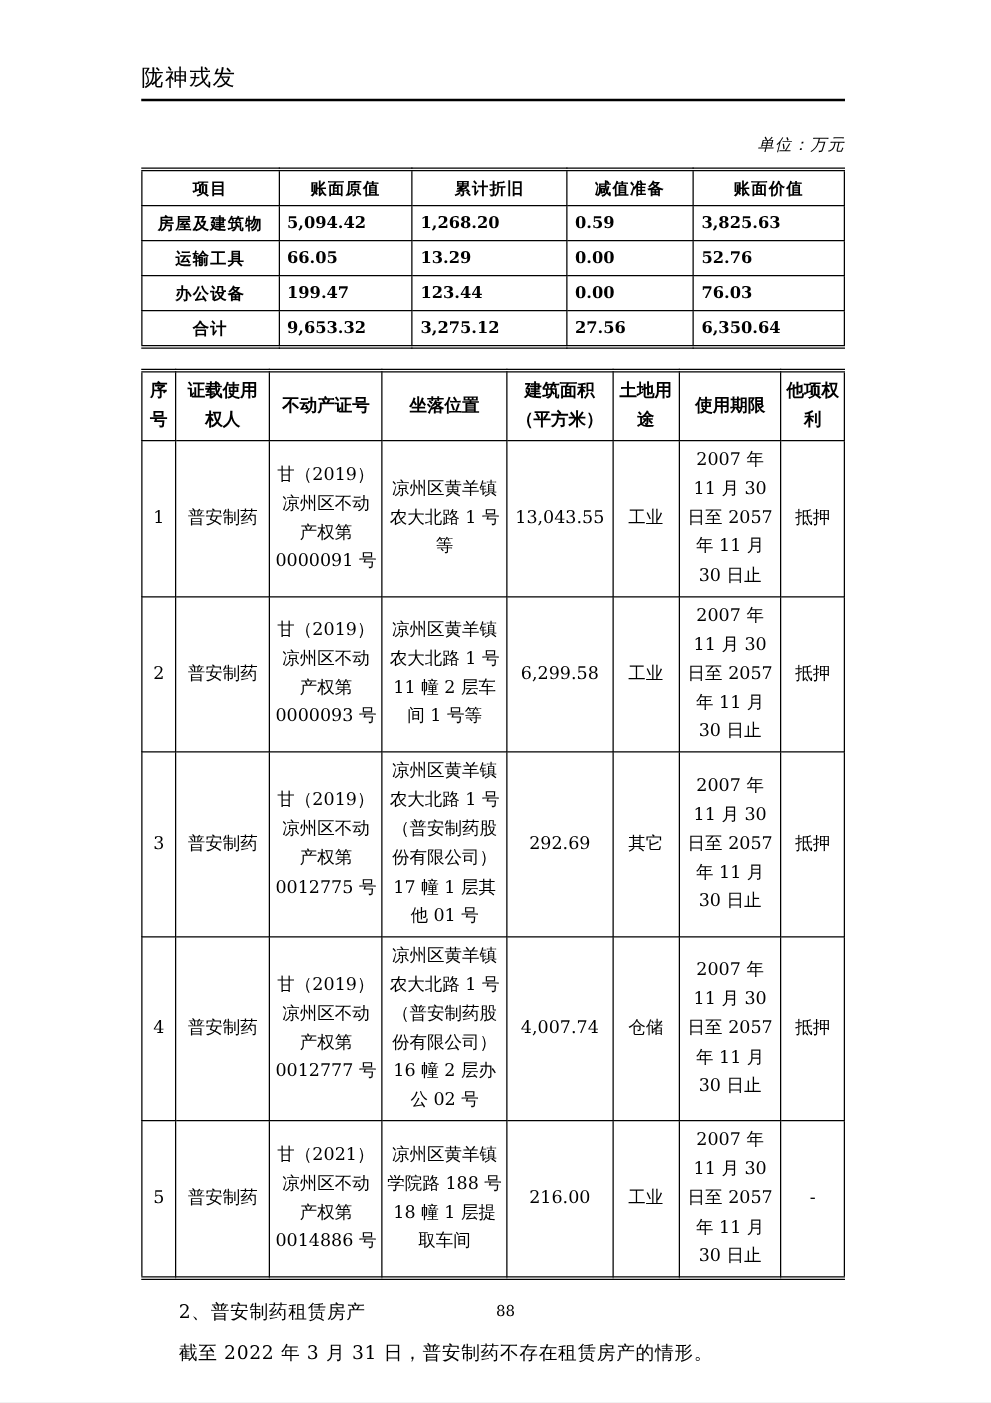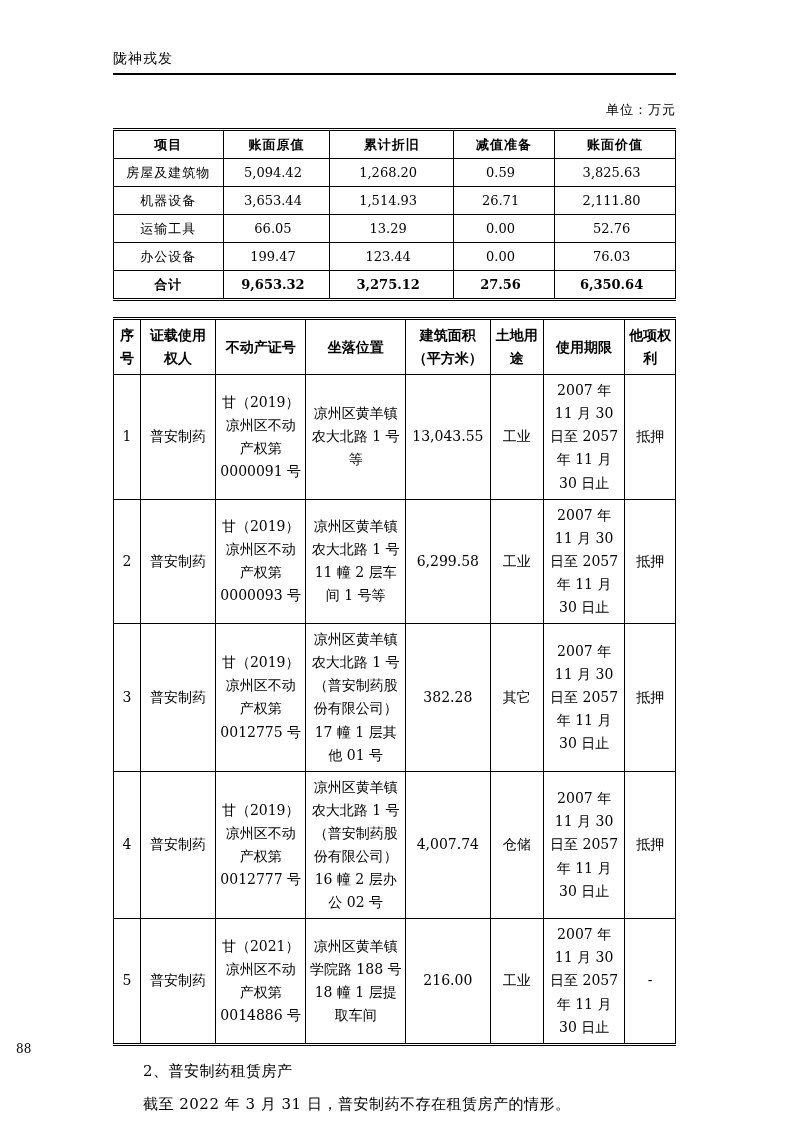--- a/index.html
+++ b/index.html
@@ -9,49 +9,51 @@
     margin:0 auto;
     background:#ffffff;
     box-sizing:border-box;
     padding:50px 117px 0 113px;
     font-family:"DejaVu Serif","Liberation Serif",serif;
     color:#000;
   }
   
   .running-header{
     display:flex;justify-content:space-between;align-items:flex-end;
-    font-size:14px;letter-spacing:1px;
+    font-size:18px;letter-spacing:1px;
     border-bottom:2px solid #000;
     padding-bottom:5px;
   }
   .unit-label{
     text-align:right;
     font-size:13px;
     margin-top:26px;
     margin-bottom:9px;
     letter-spacing:1px;
+    font-style:italic;
   }
   
   table{border-collapse:collapse;width:100%;table-layout:fixed;}
   .t1{
     border-top:3px double #000;
     border-bottom:3px double #000;
     border-left:1px solid #000;
     border-right:1px solid #000;
     font-size:13px;
   }
   .t1 th,.t1 td{
     border:1px solid #000;
     padding:3px 6px;
     height:21px;
     vertical-align:middle;
+    font-weight:bold;
   }
   .t1 thead th{font-weight:bold;letter-spacing:1px;}
   .t1 td.item{text-align:center;letter-spacing:1px;}
-  .t1 td.num{text-align:center;padding-right:13px;}
+  .t1 td.num{text-align:left;padding-right:13px;}
   .t1 tr.total td{font-weight:bold;}
   
   .heading{
     font-size:15px;
     margin:0;
     padding:0;
     text-indent:2em;
     letter-spacing:0.5px;
   }
   .h1x{margin-top:27px;}
@@ -86,21 +88,21 @@
     text-align:justify;
     text-indent:2em;
     margin:12px 0 0 0;
   }
   .h2x{margin-top:16px;}
   .p2x{margin-top:4px;}
   .page-number{
     position:absolute;
     left:16px;right:0;
     bottom:66px;
-    text-align:left;
+    text-align:center;
     font-size:12px;
   }
 </style>
 </head>
 <body>
 
 <div class="page">
 
   <div class="running-header">
     <span>陇神戎发</span>
@@ -125,27 +127,20 @@
         <th>账面价值</th>
       </tr>
     </thead>
     <tbody>
       <tr>
         <td class="item">房屋及建筑物</td>
         <td class="num">5,094.42</td>
         <td class="num">1,268.20</td>
         <td class="num">0.59</td>
         <td class="num">3,825.63</td>
-      </tr>
-      <tr>
-        <td class="item">机器设备</td>
-        <td class="num">3,653.44</td>
-        <td class="num">1,514.93</td>
-        <td class="num">26.71</td>
-        <td class="num">2,111.80</td>
       </tr>
       <tr>
         <td class="item">运输工具</td>
         <td class="num">66.05</td>
         <td class="num">13.29</td>
         <td class="num">0.00</td>
         <td class="num">52.76</td>
       </tr>
       <tr>
         <td class="item">办公设备</td>
@@ -207,21 +202,21 @@
         <td>6,299.58</td>
         <td>工业</td>
         <td>2007 年 11 月 30 日至 2057 年 11 月 30 日止</td>
         <td>抵押</td>
       </tr>
       <tr>
         <td>3</td>
         <td>普安制药</td>
         <td>甘（2019）凉州区不动产权第 0012775 号</td>
         <td>凉州区黄羊镇农大北路 1 号（普安制药股份有限公司）17 幢 1 层其他 01 号</td>
-        <td>382.28</td>
+        <td>292.69</td>
         <td>其它</td>
         <td>2007 年 11 月 30 日至 2057 年 11 月 30 日止</td>
         <td>抵押</td>
       </tr>
       <tr>
         <td>4</td>
         <td>普安制药</td>
         <td>甘（2019）凉州区不动产权第 0012777 号</td>
         <td>凉州区黄羊镇农大北路 1 号（普安制药股份有限公司）16 幢 2 层办公 02 号</td>
         <td>4,007.74</td>

